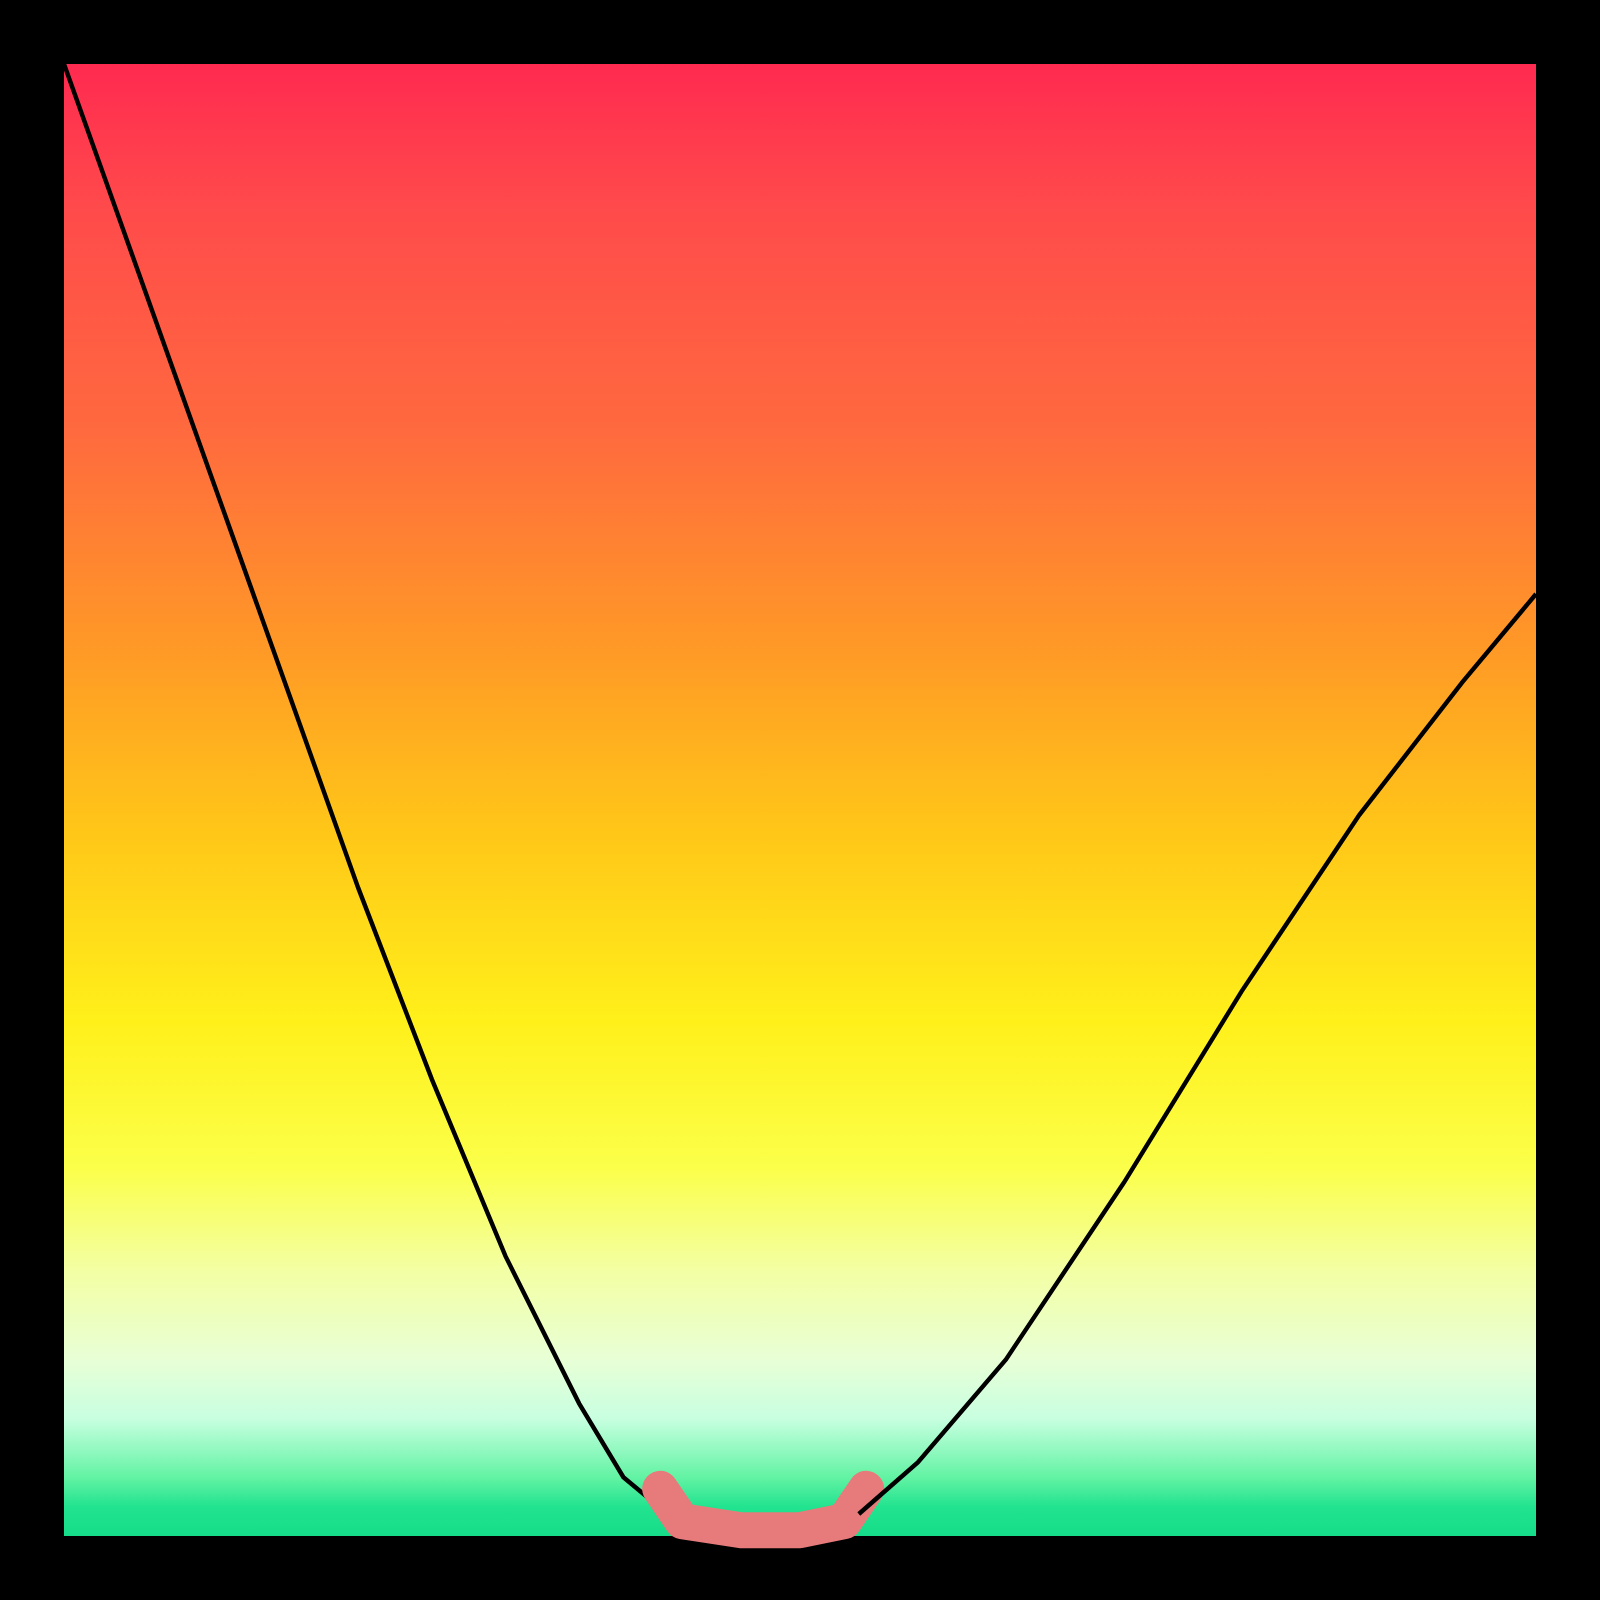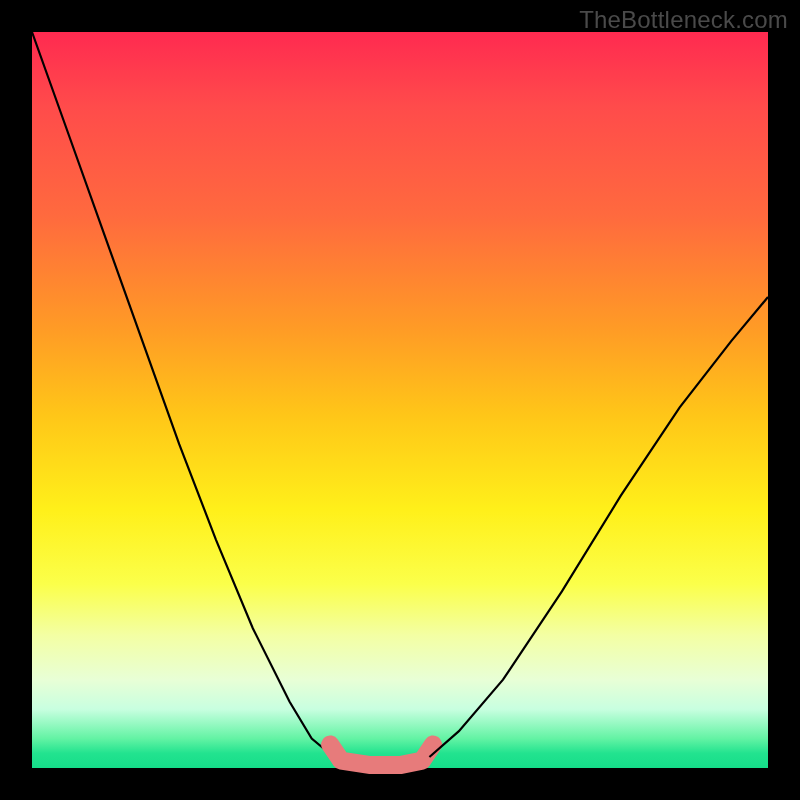--- a/index.html
+++ b/index.html
@@ -59,21 +59,20 @@
     top: 0;
     width: 736px;
     height: 736px;
     overflow: visible;
   }
 </style>
 </head>
 <body>
 
 <div class="frame">
-  <div class="watermark">TheBottleneck.com</div>
 
   <div class="plot-area">
     <svg class="curves" viewBox="0 0 736 736" preserveAspectRatio="none">
       <path id="path-left" fill="none" d="M0.0 0.0 L36.8 103.0 L73.6 206.1 L110.4 309.1 L147.2 412.2 L184.0 507.8 L220.8 596.2 L257.6 669.8 L279.7 706.6 L301.8 725.0" stroke="#000000" stroke-width="2.2"></path>
       <path id="path-pink" fill="none" stroke-linecap="round" stroke-linejoin="round" d="M298.1 712.4 L309.1 728.6 L338.6 733.1 L368.0 733.1 L390.1 728.6 L401.1 712.4" stroke="#e77b7b" stroke-width="18"></path>
       <path id="path-right" fill="none" d="M397.4 725.0 L426.9 699.2 L471.0 647.7 L529.9 559.4 L588.8 463.7 L647.7 375.4 L699.2 309.1 L736.0 265.0" stroke="#000000" stroke-width="2.2"></path>
     </svg>
   </div>
 </div>
 

